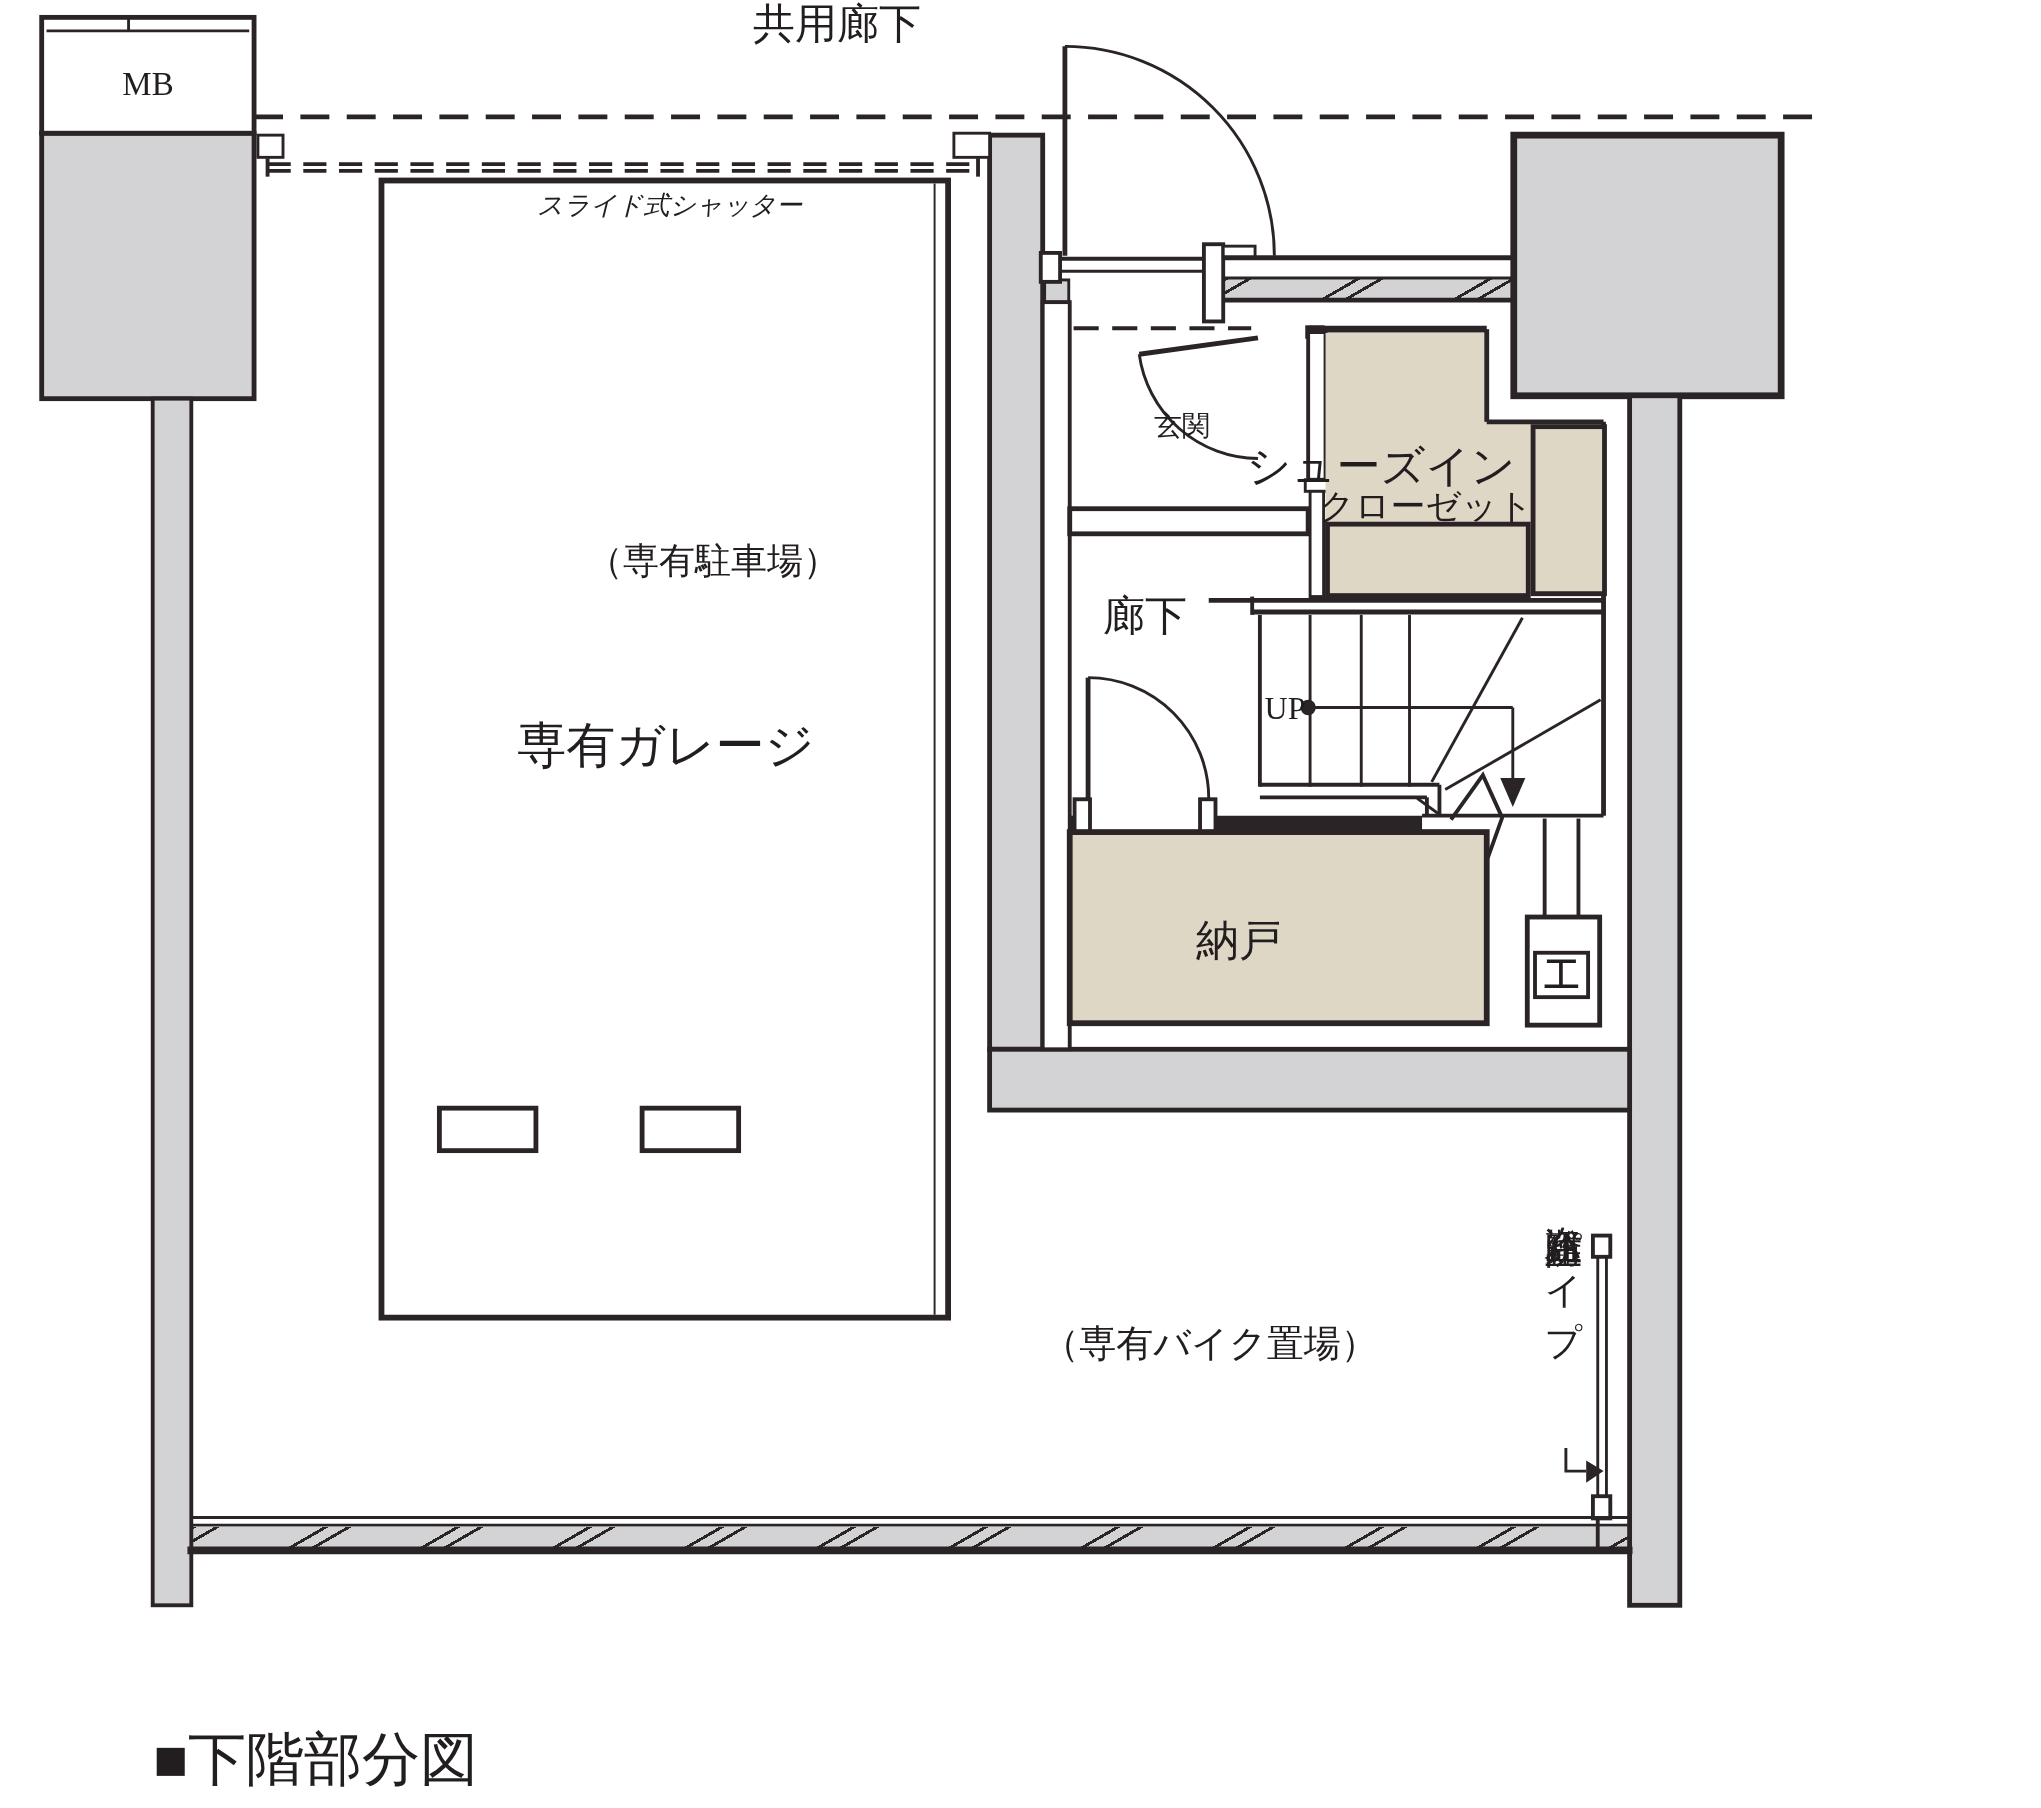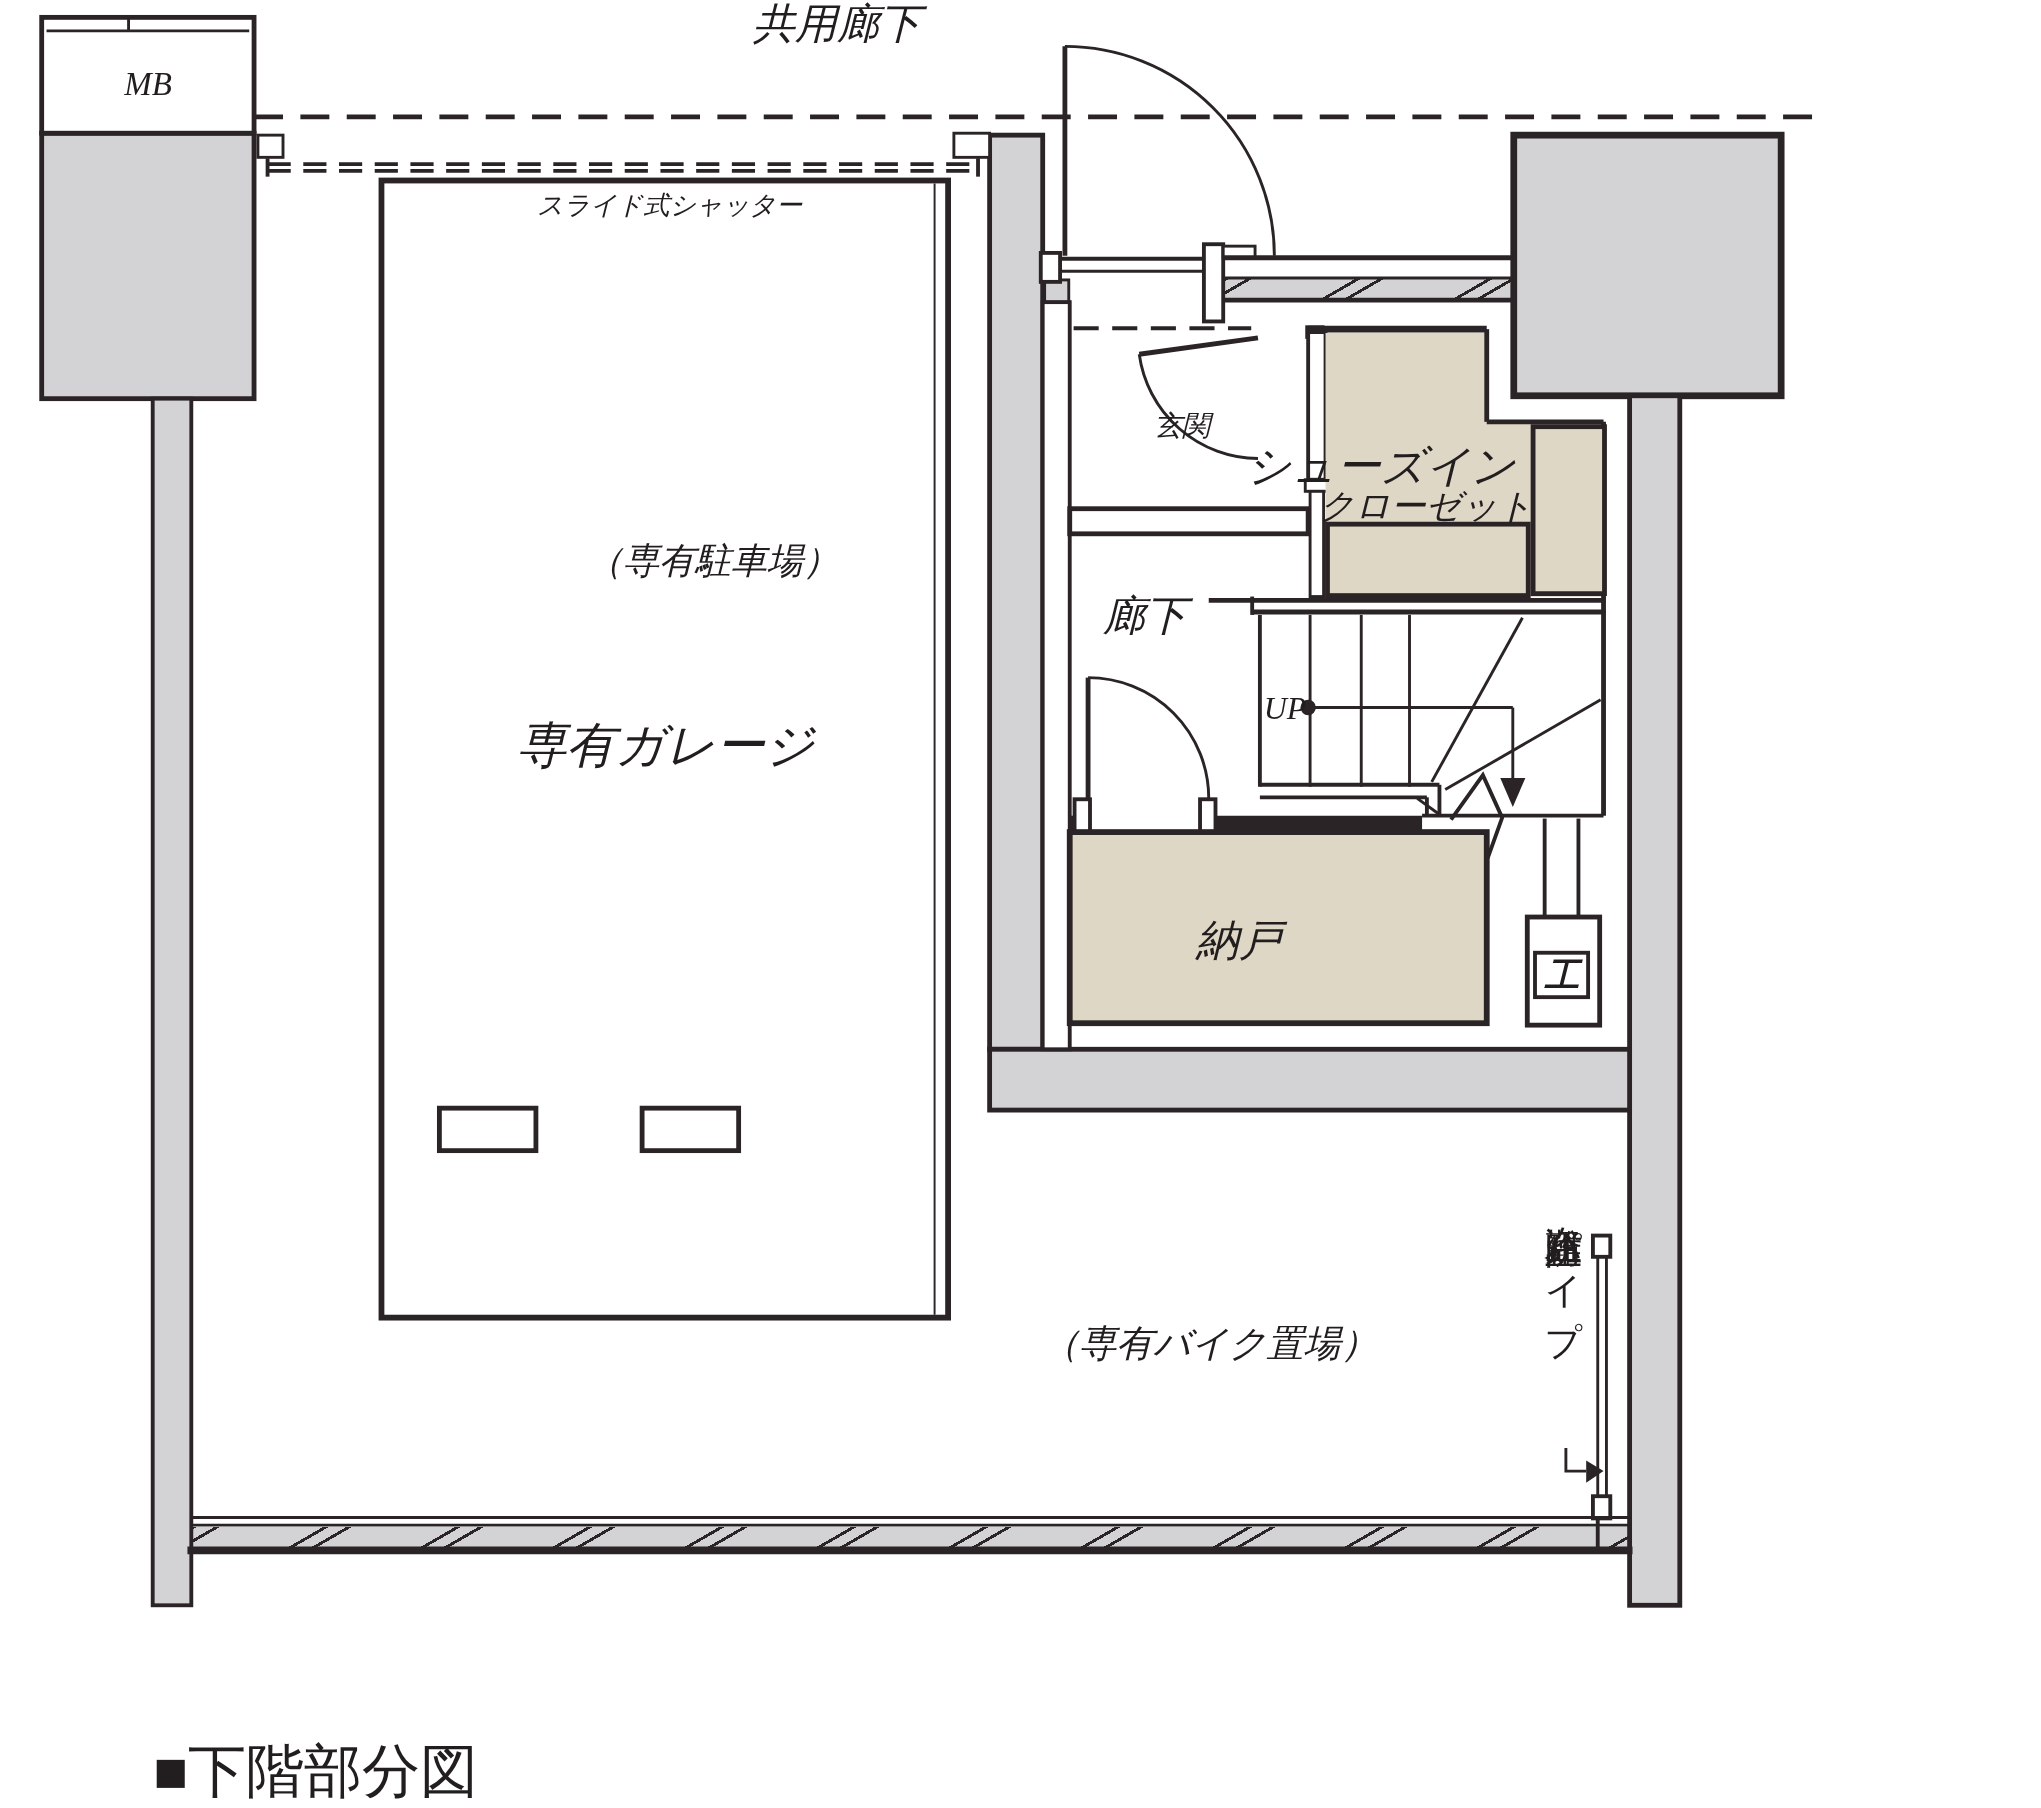--- a/index.html
+++ b/index.html
@@ -1,20 +1,20 @@
 <!DOCTYPE html>
 <html><head>
 <meta charset="utf-8">
 <style>
   html,body{margin:0;padding:0;background:#ffffff;}
   .plan{position:relative;width:2041px;height:1808px;background:#ffffff;overflow:hidden;
         font-family:"Liberation Serif","DejaVu Serif",serif;color:#221e1f;}
   .plan svg{position:absolute;left:0;top:0;}
   .lbl{position:absolute;white-space:nowrap;line-height:1;color:#221e1f;}
-  .lbl.ctr{transform:translate(-50%,-50%);font-style:italic;}
+  .lbl.ctr{transform:translate(-50%,-50%);}
   .hatchband{position:absolute;background-color:#d3d3d5;
     background-image:repeating-linear-gradient(150deg,
       #2b2426 0px, #2b2426 2.9px,
       rgba(0,0,0,0) 2.9px, rgba(0,0,0,0) 11.6px,
       #2b2426 11.6px, #2b2426 14.5px,
       rgba(0,0,0,0) 14.5px, rgba(0,0,0,0) 66px);}
   .vtext{writing-mode:vertical-rl;text-orientation:upright;letter-spacing:1.9px;}
 </style>
 </head>
 <body>
@@ -171,18 +171,18 @@
   <div class="lbl ctr" style="left:1182px;top:426px;font-size:28px;">玄関</div>
   <div class="lbl ctr" style="left:1381px;top:467px;font-size:44px;">シューズイン</div>
   <div class="lbl ctr" style="left:1426px;top:506px;font-size:35px;">クローゼット</div>
   <div class="lbl ctr" style="left:1145px;top:616px;font-size:42px;">廊下</div>
   <div class="lbl ctr" style="left:1285px;top:708px;font-size:32px;">UP</div>
   <div class="lbl ctr" style="left:1239px;top:940px;font-size:43px;text-align:right;">納戸</div>
   <div class="lbl ctr" style="left:1562px;top:975px;font-size:35px;font-weight:bold;">工</div>
   <div class="lbl ctr" style="left:1210px;top:1343px;font-size:37px;">（専有バイク置場）</div>
   <div class="lbl vtext" style="left:1545px;top:1197px;font-size:37px;">盗難防止パイプ</div>
 
-  <div class="lbl" style="left:153px;top:1731px;font-size:58px;margin-top:12px;">
+  <div class="lbl" style="left:153px;top:1731px;font-size:58px;">
     <span>■</span><span>下階部分図</span>
   </div>
 
 </div>
 
 
 </body></html>

